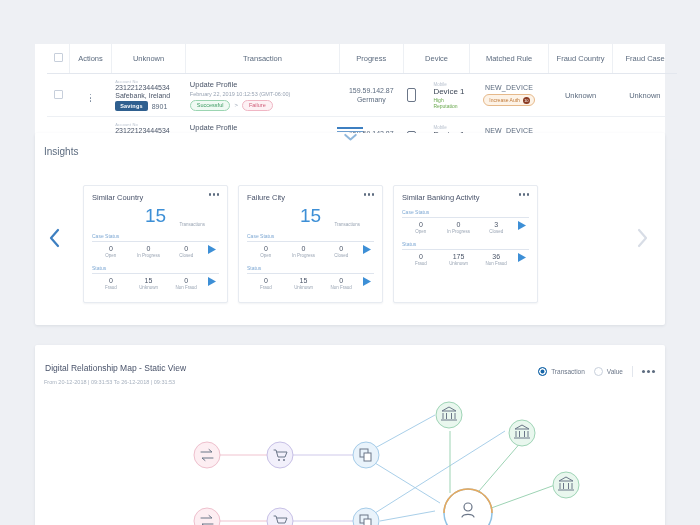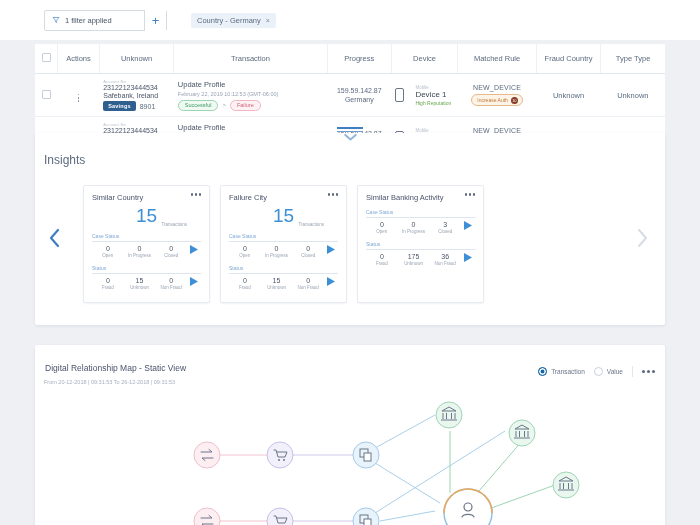--- a/index.html
+++ b/index.html
@@ -38,21 +38,21 @@
     background: #eaf1f9; border-radius: 2px; padding: 3px 6px;
     font-size: 7.5px; color: #5b6b80;
   }
   .chip-x { font-size: 7px; color: #7b8a9d; cursor: pointer; }
 
   
   .table-wrap {
     position: absolute; left: 35px; top: 44px; width: 630px;
     background: #fff;
   }
-  table { width: 100%; border-collapse: collapse; }
+  table { width: 100%; border-collapse: collapse; margin-left: 12px; }
   thead th {
     font-size: 7.5px; font-weight: 400; color: #5c6b7f;
     padding: 9px 2px; text-align: center;
     border-bottom: 1px solid #e3e7ee;
     border-right: 1px solid #edf0f4;
   }
   thead th:last-child { border-right: none; }
   tbody td {
     border-bottom: 1px solid #edf0f4; padding: 5px 4px;
     font-size: 7.5px; color: #5c6b7f; vertical-align: middle;
@@ -87,21 +87,21 @@
   .pill {
     font-size: 5.5px; padding: 1.5px 6px; border-radius: 7px; border: 1px solid;
   }
   .pill-success { color: #3d9b63; border-color: #9bd5b2; background: #effaf3; }
   .pill-failure { color: #d05f7a; border-color: #f0b6c4; background: #fdf1f4; }
   .pill-sep { font-size: 6px; color: #9aa5b4; }
 
   .loc-ip { font-size: 7px; color: #5c6b7f; }
   .loc-country { font-size: 7px; color: #5c6b7f; margin-top: 2px; }
 
-  .device-cell { display: flex; align-items: center; gap: 11px; }
+  .device-cell { display: flex; align-items: center; gap: 17px; }
   .phone {
     width: 9px; height: 14px; border: 1px solid #6b7688; border-radius: 2px; flex: 0 0 auto;
   }
   .dev-type { font-size: 4.5px; color: #b9c2cf; }
   .dev-name { font-size: 8px; color: #3d4757; }
   .dev-rep { font-size: 5px; color: #6aa84f; margin-top: 1px; }
 
   .rule-name { font-size: 7px; color: #5c6b7f; letter-spacing: .2px; }
   .badge-auth {
     display: inline-flex; align-items: center; gap: 3px; margin-top: 3px;
@@ -121,35 +121,35 @@
   .collapse-handle {
     position: absolute; left: 50%; top: -6px; transform: translateX(-50%);
     width: 30px; display: flex; flex-direction: column; align-items: center;
   }
   .collapse-handle .bar { width: 26px; height: 1.5px; background: #3d7fc1; margin-bottom: 2px; }
   .collapse-handle .bar2 { width: 26px; height: 1.5px; background: #6e9fd0; margin-bottom: 1px; }
   .chev-down {
     width: 13px; height: 9px; color: #8fb7dc;
   }
   .insights-title {
-    position: absolute; left: 9px; top: 20px;
-    font-size: 12px; color: #5c6b7f;
+    position: absolute; left: 9px; top: 13px;
+    font-size: 10px; color: #5c6b7f;
   }
   .carousel-arrow {
     position: absolute; top: 92px; width: 18px; height: 26px;
     display: flex; align-items: center; justify-content: center; cursor: pointer;
   }
   .arrow-left { left: 10px; color: #3d7fc1; }
   .arrow-right { right: 14px; color: #d8dde6; }
 
   .cards {
     position: absolute; left: 48px; top: 52px; display: flex; gap: 10px;
   }
   .card {
-    width: 127px; height: 118px; background: #fff;
+    width: 145px; height: 118px; background: #fff;
     border: 1px solid #e7ebf1; border-radius: 2px;
     box-shadow: 0 1px 2px rgba(40,55,80,.06);
     padding: 7px 8px 6px 8px; position: relative;
   }
   .card-head { display: flex; align-items: flex-start; justify-content: space-between; }
   .card-title { font-size: 7.5px; color: #49536a; }
   .card-dots { display: flex; gap: 1.5px; }
   .card-dots i { width: 2.5px; height: 2.5px; border-radius: 50%; background: #5c6b7f; display:block; }
   .card-metric { text-align: center; margin-top: 4px; position: relative; }
   .metric-num { font-size: 19px; color: #3d8fd6; font-weight: 400; line-height: 1; }
@@ -178,51 +178,36 @@
   .vdiv { width: 1px; height: 11px; background: #e2e6ed; }
   .map-dots { display: flex; gap: 2px; }
   .map-dots i { width: 3px; height: 3px; border-radius: 50%; background: #5c6b7f; display: block; }
   svg.graph { position: absolute; left: 0; top: 48px; width: 630px; height: 137px; }
 </style>
 </head>
 <body>
 
 <div class="page">
 
-  <div class="filter-bar">
-    <div class="filter-box">
-      <div class="filter-input">
-        <svg class="filter-icon" viewBox="0 0 16 16">
-          <path d="M2 3h12l-4.6 5.3V13l-2.8-1.6V8.3z" fill="none" stroke="#3d7fc1" stroke-width="1.3"></path>
-        </svg>
-        <span>1 filter applied</span>
-      </div>
-      <div class="filter-plus">+</div>
-    </div>
-    <div class="chip">
-      <span>Country - Germany</span>
-      <span class="chip-x">×</span>
-    </div>
-  </div>
 
   <div class="table-wrap">
     <table>
       <thead>
         <tr>
           <th class="c-check">
             <span class="cbox"></span>
           </th>
           <th class="c-actions">Actions</th>
           <th class="c-account">Unknown</th>
           <th class="c-transaction">Transaction</th>
           <th class="c-location">Progress</th>
           <th class="c-device">Device</th>
           <th class="c-rule">Matched Rule</th>
           <th class="c-fstatus">Fraud Country</th>
-          <th class="c-ftype">Type Type</th>
+          <th class="c-ftype">Fraud Case</th>
         </tr>
       </thead>
       <tbody>
         <tr>
           <td class="c-check">
             <span class="cbox"></span>
           </td>
           <td class="c-actions">
             <span class="kebab">
                 <i></i>

